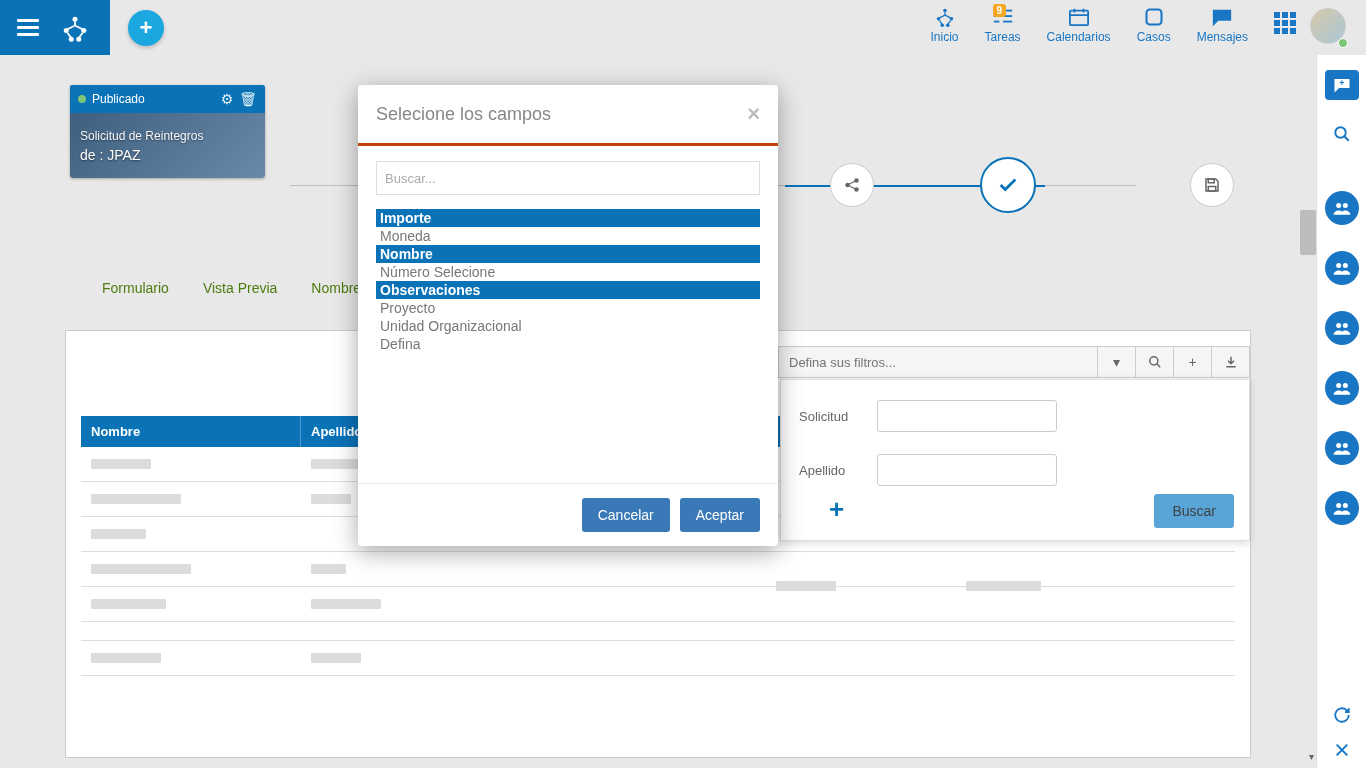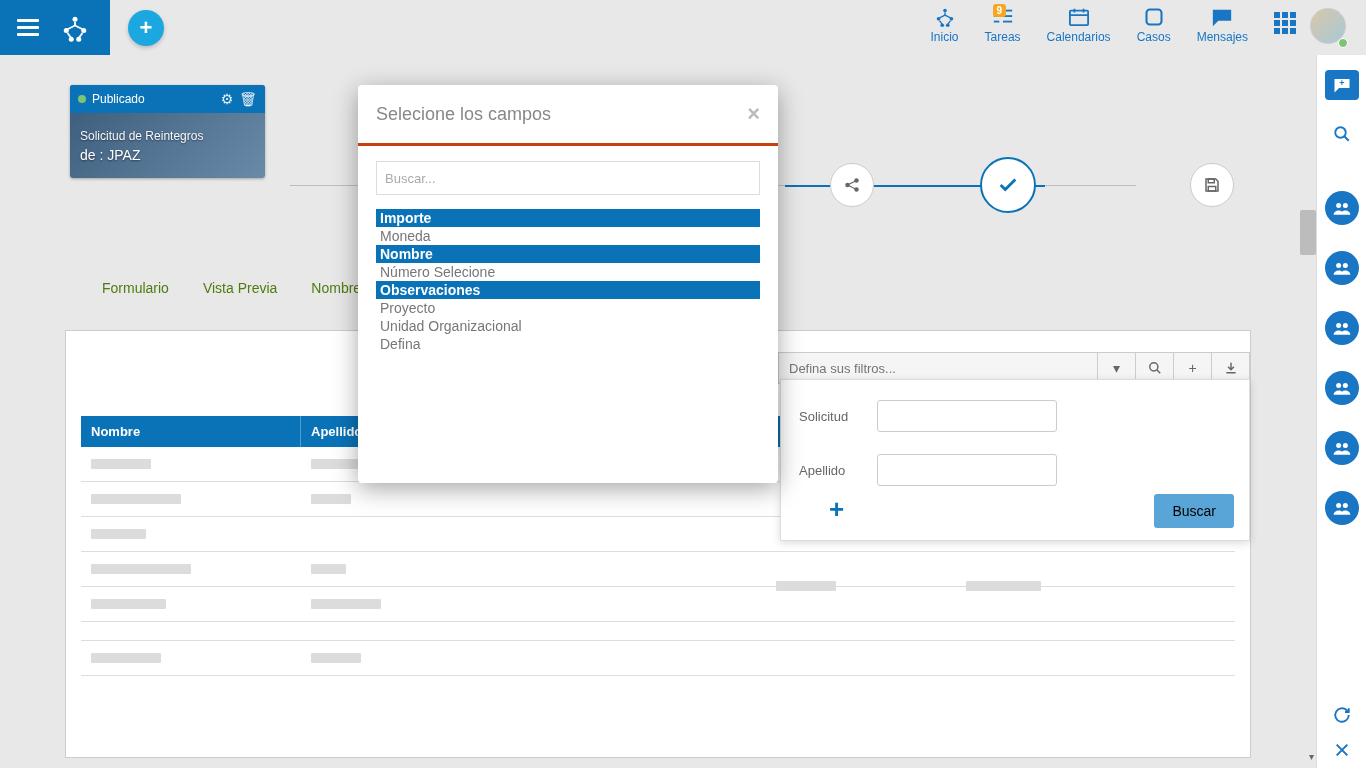--- a/index.html
+++ b/index.html
@@ -54,42 +54,42 @@
 .sc-share { left: 540px; }
 .sc-check { left: 690px; width: 56px; height: 56px; top: 44px; }
 .sc-save { left: 900px; }
 
 
 .tabs { position: absolute; top: 225px; left: 70px; display: flex; gap: 34px; font-size: 14px; color: #4d7c0f; margin-left: 32px; }
 .tabs span { padding-bottom: 8px; cursor: pointer; }
 
 
 .table-wrap { position: absolute; top: 275px; left: 65px; right: 65px; bottom: 10px; border: 1px solid #ccc; background: #fff; }
-.filter-bar { position: absolute; right: 0; top: 21px; display: flex; }
+.filter-bar { position: absolute; right: 0; top: 15px; display: flex; }
 .filter-input { width: 320px; height: 32px; border: 1px solid #ccc; background: #f5f5f5; padding: 0 10px; font-size: 13px; color: #888; }
 .filter-btn { width: 38px; height: 32px; border: 1px solid #ccc; border-left: none; background: #f5f5f5; display:flex; align-items:center; justify-content:center; color: #666; cursor:pointer; }
 .table { position: absolute; top: 85px; left: 15px; right: 15px; }
 .thead { display: flex; }
 .th { background: #0a73b8; color: #fff; font-weight: bold; padding: 8px 10px; font-size: 13px; border-right: 1px solid rgba(255,255,255,.3); }
 .th:first-child { width: 220px; }
 .th:nth-child(2) { flex: 1; }
 .trow { display: flex; border-bottom: 1px solid #ddd; padding: 9px 0; }
 .tcell { padding: 0 10px; }
 .tcell:first-child { width: 220px; }
 .tcell:nth-child(2) { width: 180px; }
 .skel { display: inline-block; height: 10px; background: #dcdcdc; border-radius: 1px; }
 .extra-skel { position: absolute; }
 
 
 .filter-panel { position: absolute; right: 0; top: 48px; width: 470px; background: #fff; border: 1px solid #ddd; box-shadow: 0 2px 8px rgba(0,0,0,.15); padding: 20px 18px 15px; z-index: 5; }
 .fp-row { display: flex; align-items: center; margin-bottom: 22px; }
 .fp-label { width: 78px; font-size: 13px; color: #666; }
 .fp-input { width: 180px; height: 32px; border: 1px solid #ccc; border-radius: 3px; }
 .fp-plus { color: #0a73b8; font-size: 26px; font-weight: bold; margin-left: 30px; cursor: pointer; }
-.fp-btn { position: absolute; right: 15px; bottom: 12px; background: #5aa5d8; color: #000000; border: none; padding: 9px 18px; border-radius: 3px; font-size: 14px; cursor: pointer; }
+.fp-btn { position: absolute; right: 15px; bottom: 12px; background: #5aa5d8; color: #404040; border: none; padding: 9px 18px; border-radius: 3px; font-size: 14px; cursor: pointer; }
 .modal { position: absolute; left: 358px; top: 85px; width: 420px; background: #fff; border-radius: 4px; box-shadow: 0 6px 24px rgba(0,0,0,.35); z-index: 20; }
 .modal-head { padding: 16px 18px; border-bottom: 3px solid #c2410c; display: flex; justify-content: space-between; align-items: center; }
 .modal-title { font-size: 18px; color: #888; font-weight: 400; }
 .modal-close { color: #bbb; font-size: 22px; cursor: pointer; font-weight: bold; }
 .modal-body { padding: 15px 18px 10px; }
 .modal-search { width: 100%; height: 34px; border: 1px solid #ddd; padding: 0 8px; font-size: 13px; margin-bottom: 14px; }
 .modal-search::placeholder { color: #aaa; }
 .field-list { font-size: 14px; }
 .field-item { padding: 1px 4px; color: #777; cursor: pointer; }
 .field-item.sel { background: #0a73b8; color: #fff; font-weight: bold; }
@@ -394,13 +394,17 @@
         <div class="field-item">Moneda</div>
         <div class="field-item sel">Nombre</div>
         <div class="field-item">Número Selecione</div>
         <div class="field-item sel">Observaciones</div>
         <div class="field-item">Proyecto</div>
         <div class="field-item">Unidad Organizacional</div>
         <div class="field-item">Defina</div>
       </div>
     <div class="modal-gap"></div>
   </div>
+  <div class="modal-foot">
+    <button class="mbtn">Cancelar</button>
+    <button class="mbtn">Aceptar</button>
+  </div>
 </div>
 
 </body></html>

